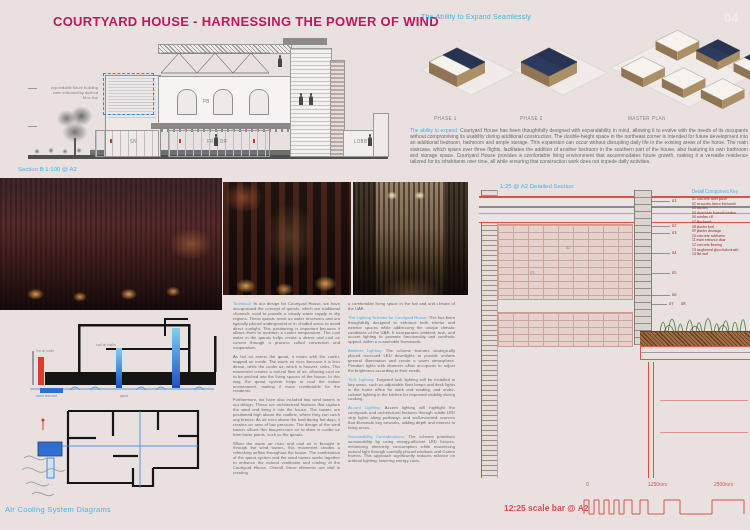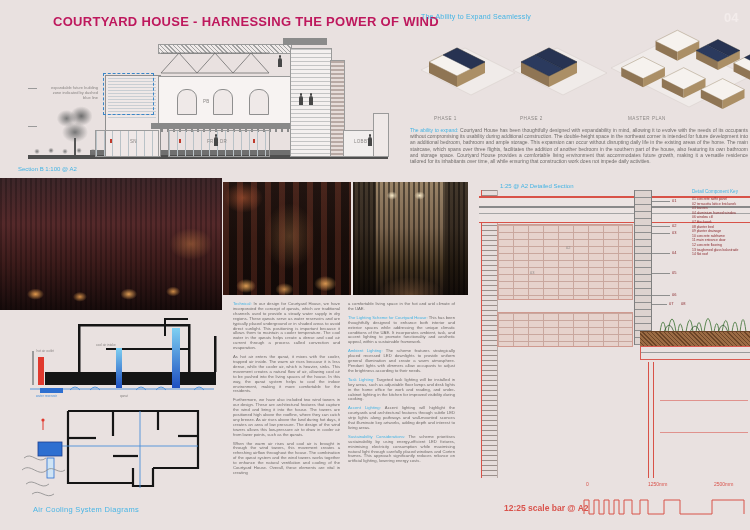--- a/index.html
+++ b/index.html
@@ -108,21 +108,21 @@
   .planterbox{left:640px;top:346px;width:109px;height:12px;border:1px solid #d95b52;
     background-image:linear-gradient(#9a9a9a,#9a9a9a);background-size:100% 1px;
     background-position:0 5px;background-repeat:no-repeat;}
   .faint-red-h{position:absolute;height:1px;background:rgba(216,82,72,.55);}
   
   .sb-label{left:504px;top:503px;font-size:8.5px;font-weight:bold;color:#d9534c;}
   .sb-tick{position:absolute;top:481px;font-size:5px;color:#d9534c;}
   
   .tinylbl{position:absolute;font-size:3.2px;color:#8a8684;}
   .tinyblue{color:#4a90d9;}
-  .cool-label{left:33px;top:505px;font-size:7.5px;color:#4ab6e6;letter-spacing:.3px;}
+  .cool-label{left:5px;top:505px;font-size:7.5px;color:#4ab6e6;letter-spacing:.3px;}
   .phaselbl{position:absolute;top:116px;font-size:4.6px;color:#8a8684;letter-spacing:.5px;}
   .expand-head{left:421px;top:13px;font-size:7px;color:#45b4e4;letter-spacing:.2px;}
   .secb-label{left:18px;top:166px;font-size:6px;}
   .detail-label{left:500px;top:183px;font-size:6px;}
 </style>
 </head>
 <body>
 
 <div class="board">
 

